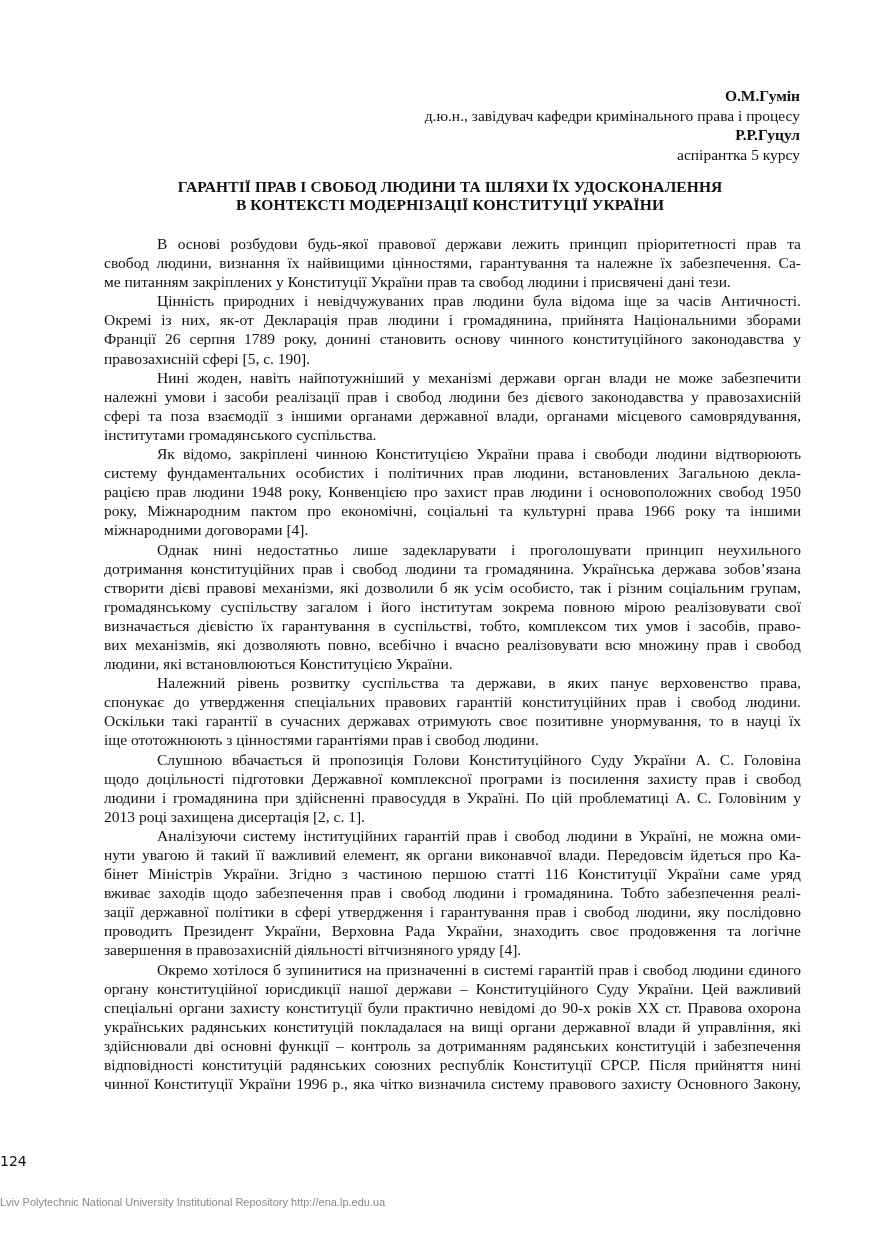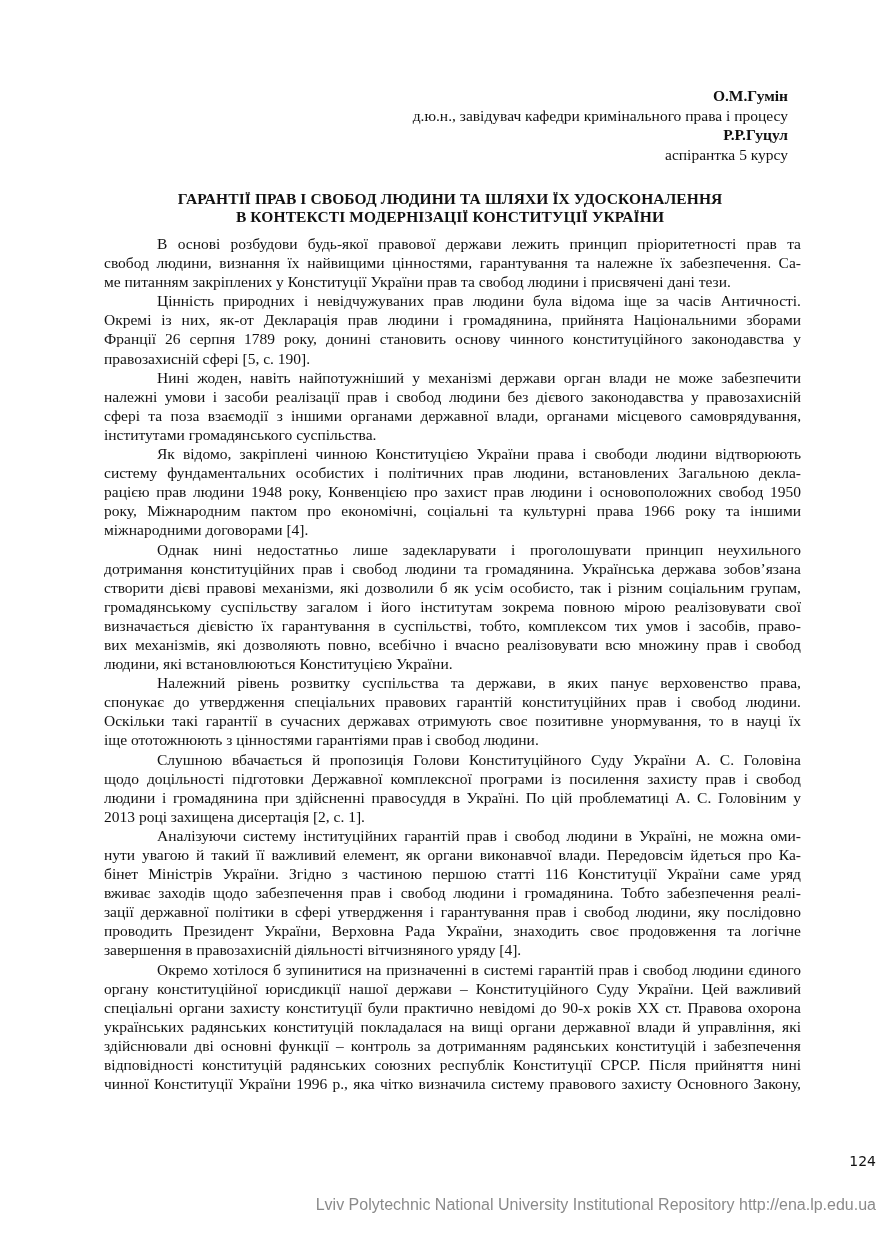--- a/index.html
+++ b/index.html
@@ -1,27 +1,27 @@
 <!DOCTYPE html>
 <html><head>
 <meta charset="utf-8">
 <style>
   html, body { margin: 0; padding: 0; background: #ffffff; }
   body { width: 876px; height: 1240px; position: relative; overflow: hidden; }
   .page { position: absolute; left: 0; top: 0; width: 876px; height: 1240px; background: #fff; }
   .serif { font-family: "Liberation Serif", "DejaVu Serif", serif; color: #111; }
-  .author-block { position: absolute; right: 88px; top: 86px; text-align: right; font-size: 15.5px; line-height: 19.5px; }
+  .author-block { position: absolute; right: 76px; top: 86px; text-align: right; font-size: 15.5px; line-height: 19.5px; }
   .author-name { font-weight: bold; }
-  .title { position: absolute; left: 100px; width: 700px; top: 190px; text-align: center; font-weight: bold; font-size: 15.5px; line-height: 18px; letter-spacing: 0.1px; }
+  .title { position: absolute; left: 100px; width: 700px; top: 178px; text-align: center; font-weight: bold; font-size: 15.5px; line-height: 18px; letter-spacing: 0.1px; }
   .body { position: absolute; left: 104px; width: 697px; top: 234px; font-size: 15.5px; line-height: 19.1px; }
   .line { display: block; text-align: justify; text-align-last: justify; white-space: nowrap; height: 19.1px; }
   .line.last { text-align-last: left; }
   .line.indent { padding-left: 53px; }
-  .pagenum { position: absolute; left: 0; width: 876px; top: 1153px; text-align: right; font-family: "DejaVu Sans", sans-serif; font-size: 14px; color: #111; }
-  .footer { position: absolute; left: 0; width: 876px; top: 1196px; text-align: right; font-family: "Liberation Sans", sans-serif; font-size: 16px; color: #8a8a8a; }
+  .pagenum { position: absolute; left: 0; width: 876px; top: 1153px; text-align: left; font-family: "DejaVu Sans", sans-serif; font-size: 14px; color: #111; }
+  .footer { position: absolute; left: 0; width: 876px; top: 1196px; text-align: left; font-family: "Liberation Sans", sans-serif; font-size: 11px; color: #8a8a8a; }
 </style>
 </head>
 <body>
 
 <div class="page">
 
   <div class="author-block serif">
     <div class="author-name">О.М.Гумін</div>
     <div>д.ю.н., завідувач кафедри кримінального права і процесу</div>
     <div class="author-name">Р.Р.Гуцул</div>

